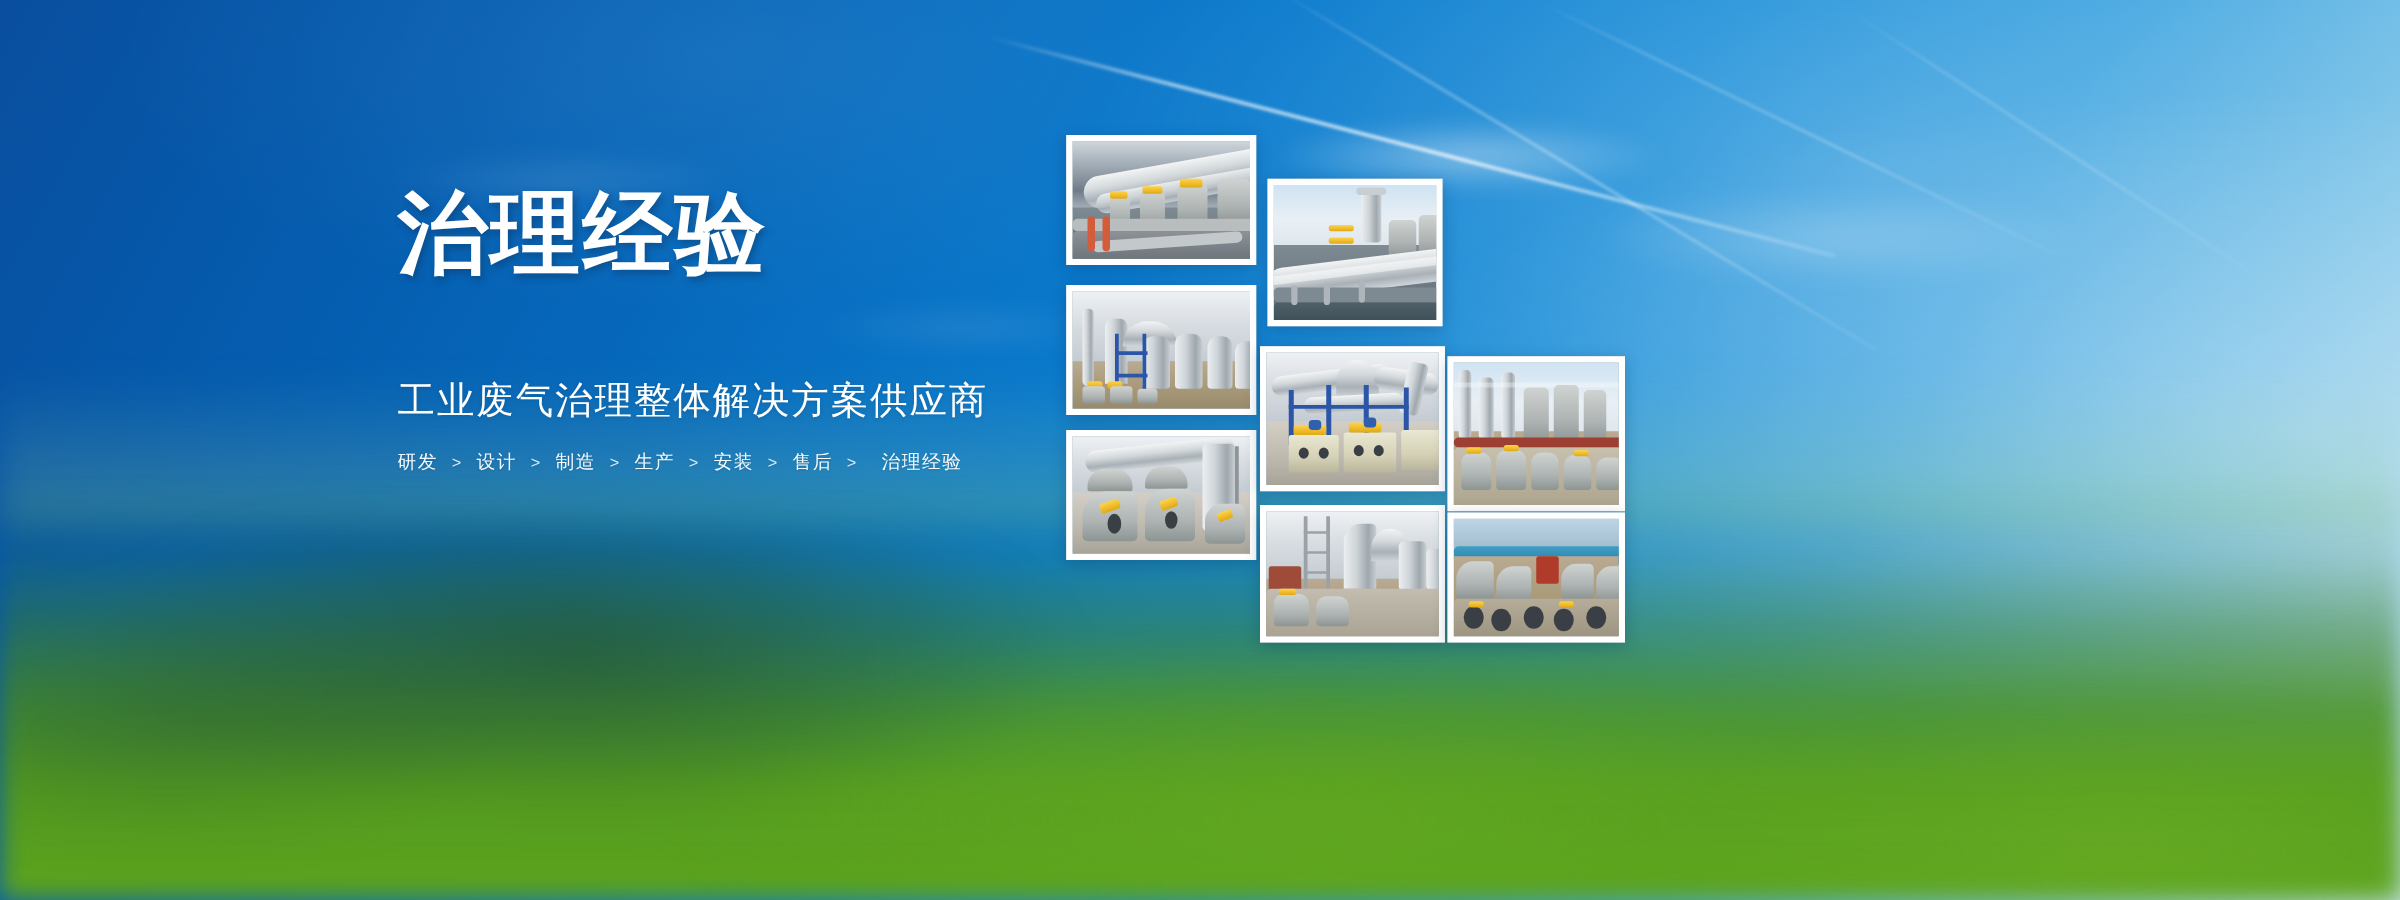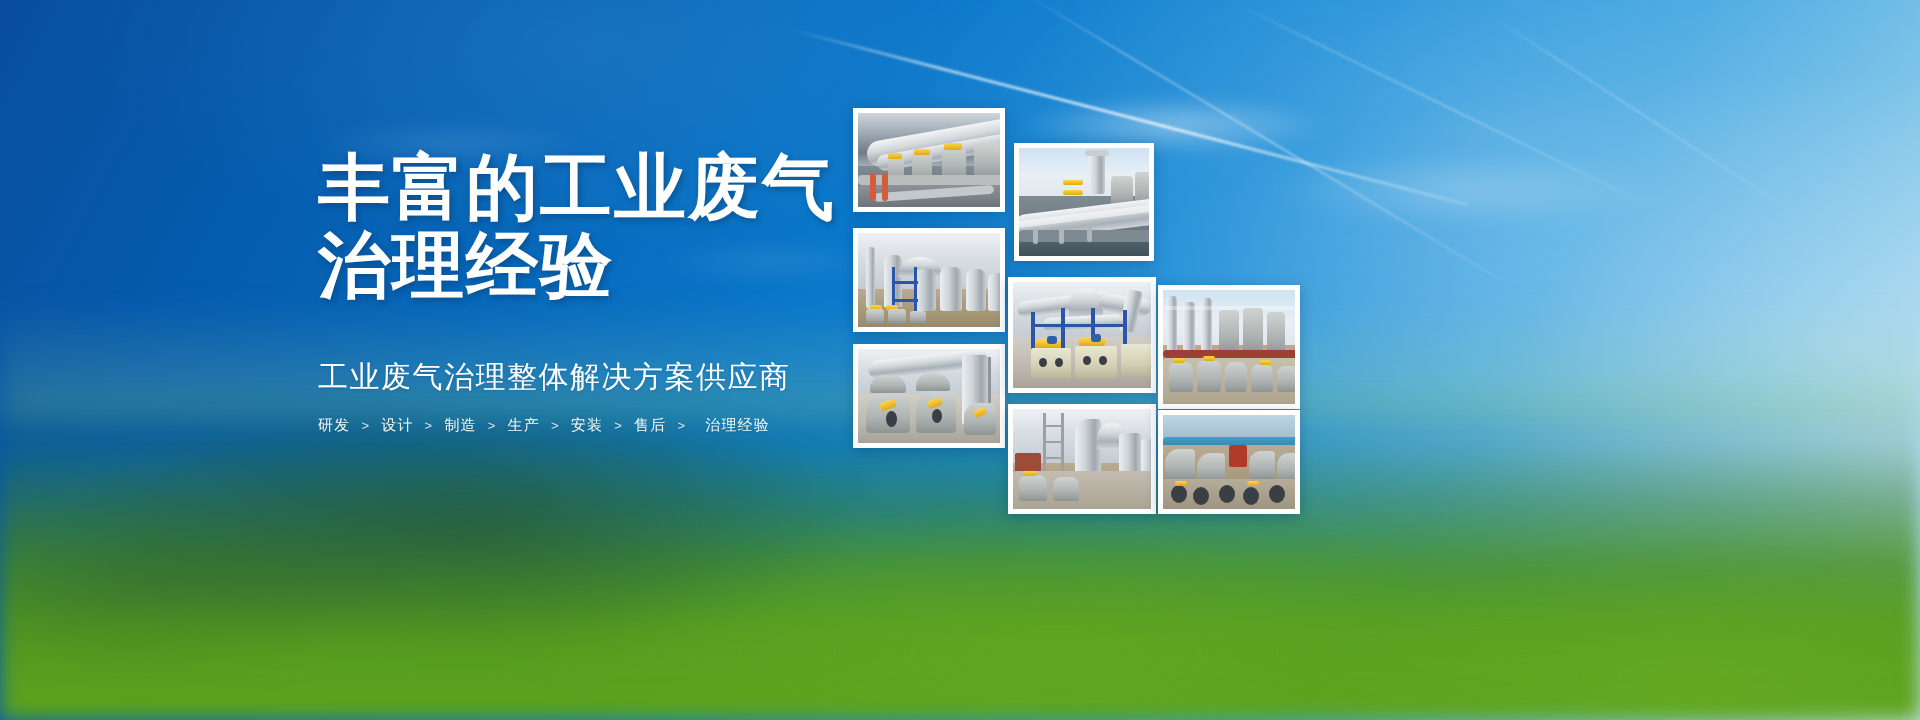--- a/index.html
+++ b/index.html
@@ -101,21 +101,21 @@
     line-height:78px;
     font-weight:bold;
     color:#ffffff;
     letter-spacing:2px;
     text-shadow:2px 3px 6px rgba(10,50,90,0.45);
     white-space:nowrap;
   }
   .headline .l2 { display:block; }
 
   .subtitle {
-    margin-top:54px;
+    margin-top:76px;
     font-size:30px;
     line-height:38px;
     color:#ffffff;
     letter-spacing:1.5px;
     font-weight:400;
     white-space:nowrap;
     text-shadow:0 1px 3px rgba(20,70,100,0.28);
   }
 
   .crumbs {
@@ -368,21 +368,20 @@
         <div class="blk" style="left:106px; top:70px; width:16px; height:18px;"></div>
         <div class="yellow" style="left:12px; top:66px; width:12px; height:5px;"></div>
         <div class="yellow" style="left:84px; top:66px; width:12px; height:5px;"></div>
       </div>
     </div>
 
   </div>
 
   <div class="copy">
     <h1 class="headline">
-      <span>丰富的工业废气</span>
       <span class="l2">治理经验</span>
     </h1>
 
     <div class="subtitle">工业废气治理整体解决方案供应商</div>
 
     <div class="crumbs">
       <span class="crumb">研发</span>
       <span class="crumb-sep">&gt;</span>
       <span class="crumb">设计</span>
       <span class="crumb-sep">&gt;</span>

